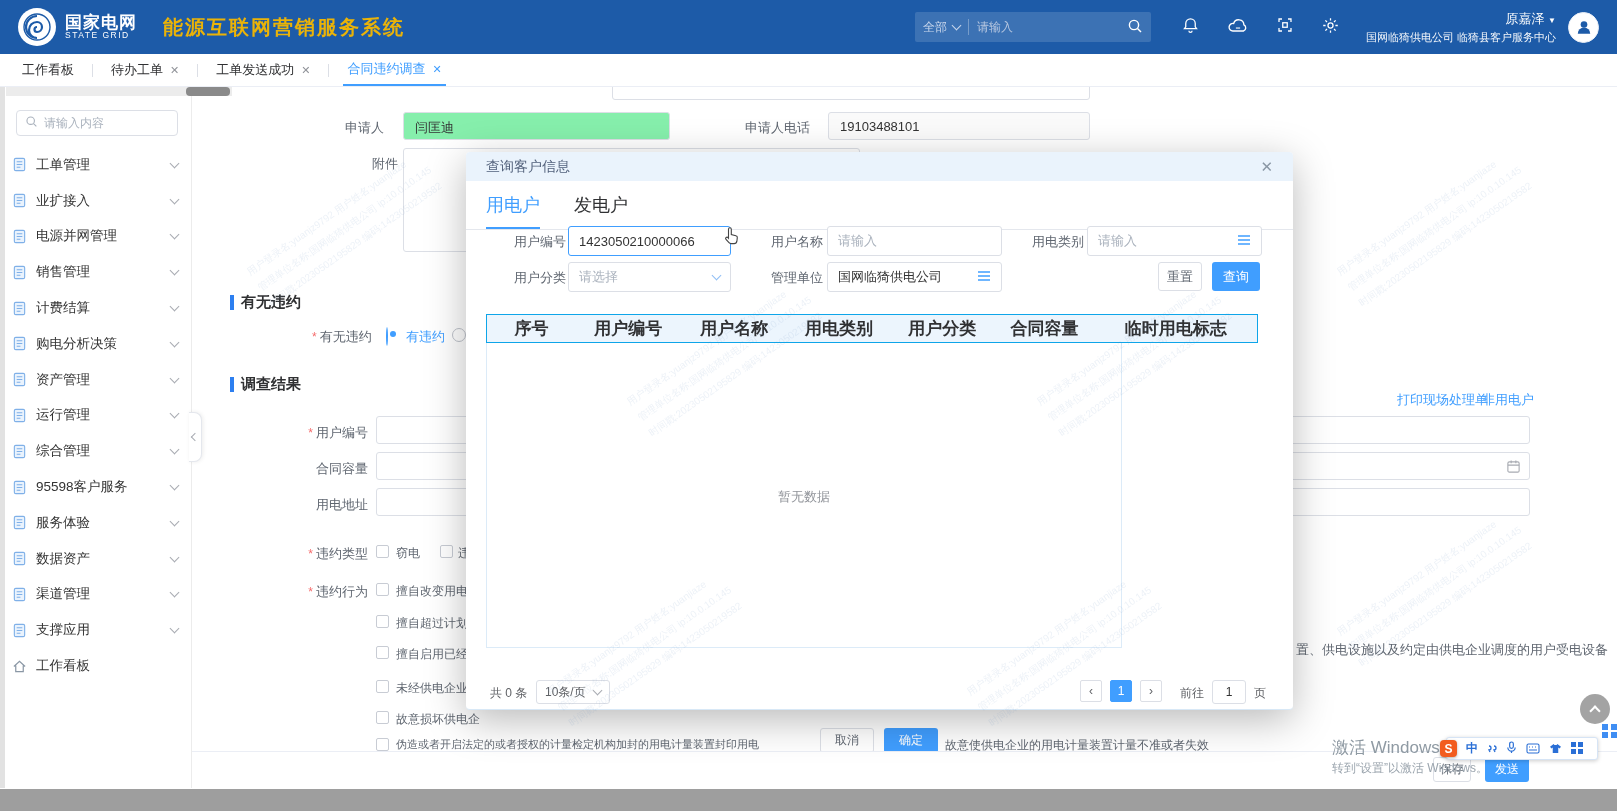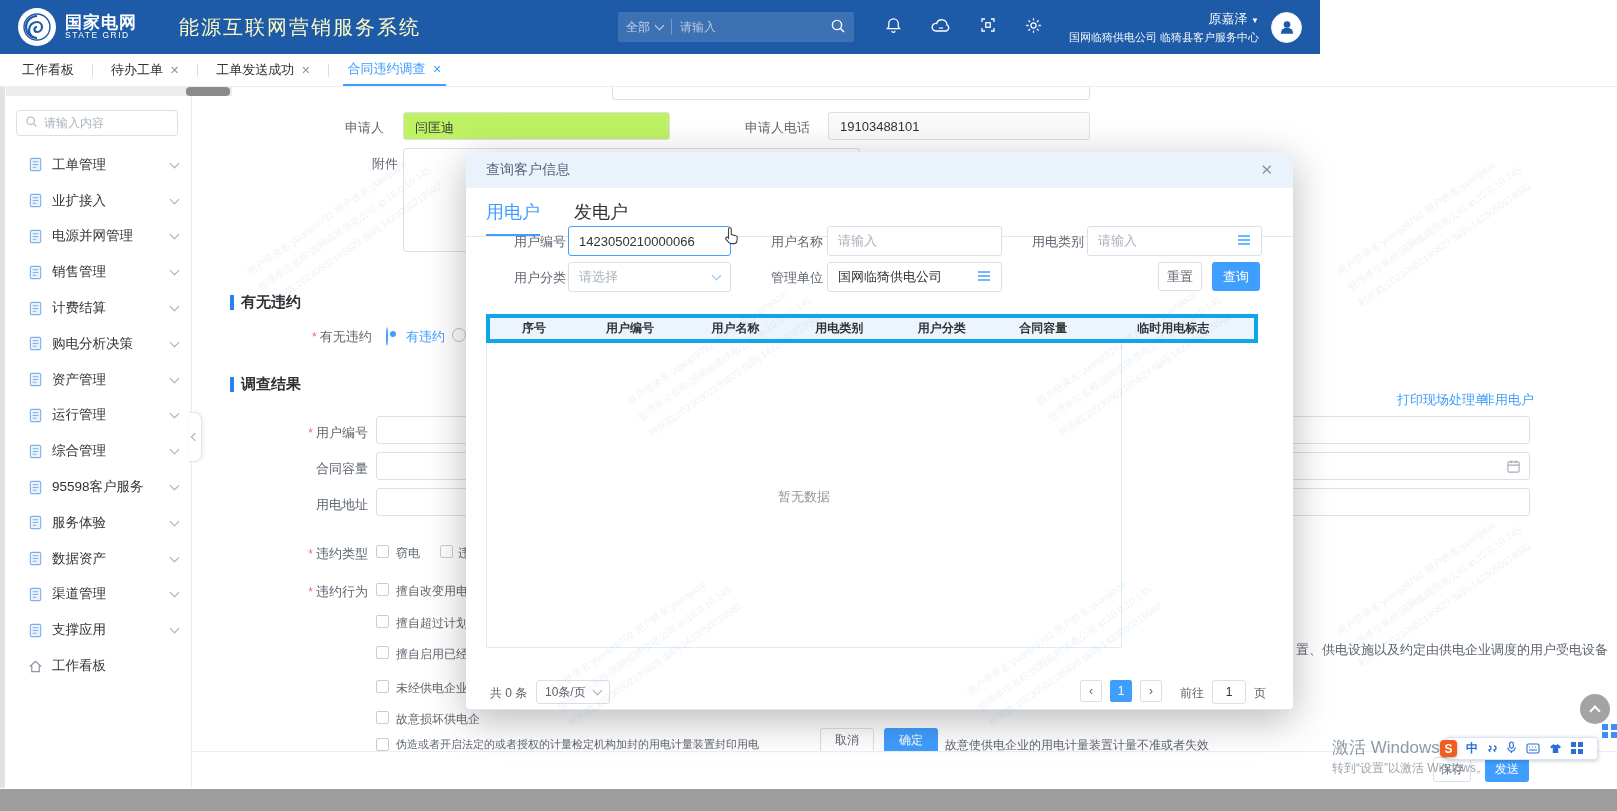--- a/index.html
+++ b/index.html
@@ -8,67 +8,67 @@
   .screen{position:relative;width:1617px;height:811px;background:#fff;overflow:hidden}
   .abs{position:absolute}
   .lbl{font-size:13px;color:#5f6670;white-space:nowrap}
   .val{font-size:13px;color:#333;white-space:nowrap}
   .ph{color:#aab2bd}
   .ibox{border:1px solid #dcdfe6;border-radius:3px;background:#fff}
   .req::before{content:"*";color:#f56c6c;margin-right:3px;font-size:12px}
   .chev{display:inline-block;width:7px;height:7px;border-right:1.4px solid #a8abb2;border-bottom:1.4px solid #a8abb2;transform:rotate(45deg);margin-top:-3px}
   .cb{position:absolute;width:13px;height:13px;border:1px solid #c8ccd4;border-radius:2px;background:#fff}
   
-  .topbar{position:absolute;left:0;top:0;width:1320px;height:54px;background:#1d5ba8;display:flex;align-items:center;padding:0 18px;z-index:20}
+  .topbar{position:absolute;left:0;top:0;width:1617px;height:54px;background:#1d5ba8;display:flex;align-items:center;padding:0 18px;z-index:20}
   .logo-circle{width:38px;height:38px;border-radius:50%;background:#fff;display:flex;align-items:center;justify-content:center;flex:0 0 auto}
   .brand{margin-left:9px;color:#fff;line-height:1.05}
   .brand .cn{font-size:17px;font-weight:bold;letter-spacing:1px}
   .brand .en{font-size:8.5px;letter-spacing:1.5px}
-  .apptitle{color:#fef9c3;font-size:20px;font-weight:normal;margin-left:42px;letter-spacing:2px}
+  .apptitle{color:#eab308;font-size:20px;font-weight:bold;margin-left:26px;letter-spacing:2px}
   .hsearch{margin-left:auto;display:flex;align-items:center;width:236px;height:30px;background:rgba(255,255,255,.14);border-radius:2px;padding:0 8px;color:#c9d7ec;font-size:12px}
   .hsearch .sep{width:1px;height:16px;background:rgba(255,255,255,.3);margin:0 8px}
   .hicons{display:flex;align-items:center;gap:27px;margin-left:30px;color:#fff}
   .userblk{margin-left:26px;color:#fff;text-align:right;line-height:1.5}
   .userblk .nm{font-size:13px}
   .userblk .org{font-size:11px;opacity:.95;white-space:nowrap}
   .avatar{width:31px;height:31px;border-radius:50%;background:#fff;margin-left:12px;display:flex;align-items:center;justify-content:center;border:1.5px solid #e8eef7}
   
   .tabbar{position:absolute;left:0;top:54px;width:1617px;height:33px;background:#fff;border-bottom:1px solid #ebeef5;display:flex;align-items:stretch;padding-left:18px;z-index:19}
   .ptab{display:flex;align-items:center;gap:7px;font-size:13px;color:#303133;padding:0 4px;cursor:pointer}
   .ptab .x{font-size:11px;color:#909399}
   .ptab.active{color:#409eff;border-bottom:2px solid #409eff}
   .ptab.active .x{color:#409eff}
   .tabsep{width:1px;height:13px;background:#dcdfe6;align-self:center;margin:0 14px}
   
   .sidebar{position:absolute;left:0;top:87px;width:192px;height:701px;background:#fff;border-right:1px solid #ececec;z-index:5}
   .sb-search{position:absolute;left:16px;top:23px;width:162px;height:26px;border:1px solid #dcdfe6;border-radius:4px;display:flex;align-items:center;padding:0 8px;gap:6px;font-size:12px;color:#aab2bd}
   .sb-list{position:absolute;left:0;top:60px;width:192px}
-  .s-item{height:35.8px;display:flex;align-items:center;padding:0 14px 0 28px;font-size:13.5px;color:#333;cursor:pointer}
+  .s-item{height:35.8px;display:flex;align-items:center;padding:0 14px 0 12px;font-size:13.5px;color:#333;cursor:pointer}
   .s-item .dicon{width:15px;height:15px;margin-right:9px;flex:0 0 auto}
   .s-item .cv{margin-left:auto}
   
   .seclbl{font-size:15px;font-weight:bold;color:#303133;white-space:nowrap}
   .secbar{width:4px;height:15px;background:#2d7ff0}
   .link{font-size:13px;color:#409eff;white-space:nowrap;cursor:pointer}
   .radio-on{width:14px;height:14px;border-radius:50%;border:1px solid #409eff;background:#fff;position:relative}
   .radio-on::after{content:"";position:absolute;left:3px;top:3px;width:6px;height:6px;border-radius:50%;background:#409eff}
   .radio-off{width:14px;height:14px;border-radius:50%;border:1px solid #c0c4cc;background:#fff}
   .cbl{font-size:12px;color:#5f6670;white-space:nowrap}
   
   .modal{position:absolute;left:466px;top:152px;width:827px;height:558px;background:#fff;border-radius:4px;box-shadow:0 10px 40px rgba(0,0,0,.28);z-index:30;border-bottom:1px solid #d8e8f6}
-  .m-head{height:36px;background:#eaf3fc;border-radius:4px 4px 0 0;display:flex;align-items:center;padding:0 20px;font-size:14px;color:#53627c}
+  .m-head{height:29px;background:#eaf3fc;border-radius:4px 4px 0 0;display:flex;align-items:center;padding:0 20px;font-size:14px;color:#53627c}
   .m-close{margin-left:auto;color:#8a97a5;font-size:15px;cursor:pointer}
   .m-tabs{display:flex;gap:34px;padding:12px 20px 0;border-bottom:1px solid #e4e7ed}
   .m-tab{font-size:18px;color:#303133;padding-bottom:10px;cursor:pointer}
   .m-tab.on{color:#409eff;border-bottom:2px solid #409eff}
   .fld{position:absolute;height:30px;display:flex;align-items:center;padding:0 10px;font-size:13px;color:#333}
   .btn{display:flex;align-items:center;justify-content:center;font-size:13px;border-radius:3px;cursor:pointer}
   .btn.plain{border:1px solid #dcdfe6;background:#fff;color:#5f6670}
   .btn.blue{background:#409eff;color:#fff}
-  .thead{position:absolute;left:20px;top:162px;width:772px;height:29px;background:#ecf5fd;border:4px solid #0ea5e9;display:flex;align-items:center;font-size:12px;font-weight:bold;color:#303133}
+  .thead{position:absolute;left:20px;top:162px;width:772px;height:29px;background:#ecf5fd;border:1px solid #0ea5e9;display:flex;align-items:center;font-size:17px;font-weight:bold;color:#303133}
   .tbody{position:absolute;left:20px;top:191px;width:636px;height:305px;border:1px solid #dcebf8;border-top:none}
   .c0{width:89px;text-align:center}.c1{width:105px;text-align:center}.c2{width:108px;text-align:center}
   .c3{width:102px;text-align:center}.c4{width:105px;text-align:center}.c5{width:100px;text-align:center}.c6{width:163px;text-align:center}
   .pgbox{position:absolute;width:22px;height:22px;border:1px solid #dcdfe6;border-radius:2px;background:#fff;display:flex;align-items:center;justify-content:center;font-size:12px;color:#606266;cursor:pointer}
   .pgbox.on{background:#409eff;border-color:#409eff;color:#fff}
   
   .wm{position:absolute;z-index:45;pointer-events:none;color:rgba(110,145,190,.13);font-size:10px;line-height:1.9;transform:rotate(-35deg);white-space:nowrap}
   .grayband{position:absolute;background:#9e9e9e;z-index:40}
 </style>
 </head>
@@ -290,21 +290,21 @@
 
   <div class="abs" style="left:189px;top:412px;width:13px;height:50px;background:#fff;border:1px solid #e4e7ed;border-left:none;border-radius:0 8px 8px 0;box-shadow:1px 0 4px rgba(0,0,0,.08);z-index:6;display:flex;align-items:center;justify-content:center">
     <span style="display:inline-block;width:6px;height:6px;border-left:1.4px solid #a8abb2;border-bottom:1.4px solid #a8abb2;transform:rotate(45deg)"></span>
   </div>
 
   <div>
     
     <div class="abs ibox" style="left:612px;top:74px;width:478px;height:26px;z-index:4"></div>
     
     <span class="abs lbl" style="left:345px;top:119px">申请人</span>
-    <div class="abs ibox" style="left:403px;top:112px;width:267px;height:28px;background:#bef264">
+    <div class="abs ibox" style="left:403px;top:112px;width:267px;height:28px;background:#86efac">
         <span class="val" style="position:absolute;left:11px;top:6px">闫匡迪</span>
       </div>
     <span class="abs lbl" style="left:745px;top:119px">申请人电话</span>
     <div class="abs ibox" style="left:828px;top:112px;width:262px;height:28px;background:#fafafa">
         <span class="val" style="position:absolute;left:11px;top:6px">19103488101</span>
       </div>
     
     <span class="abs lbl" style="left:372px;top:155px">附件</span>
     <div class="abs ibox" style="left:403px;top:148px;width:457px;height:104px"></div>
 

